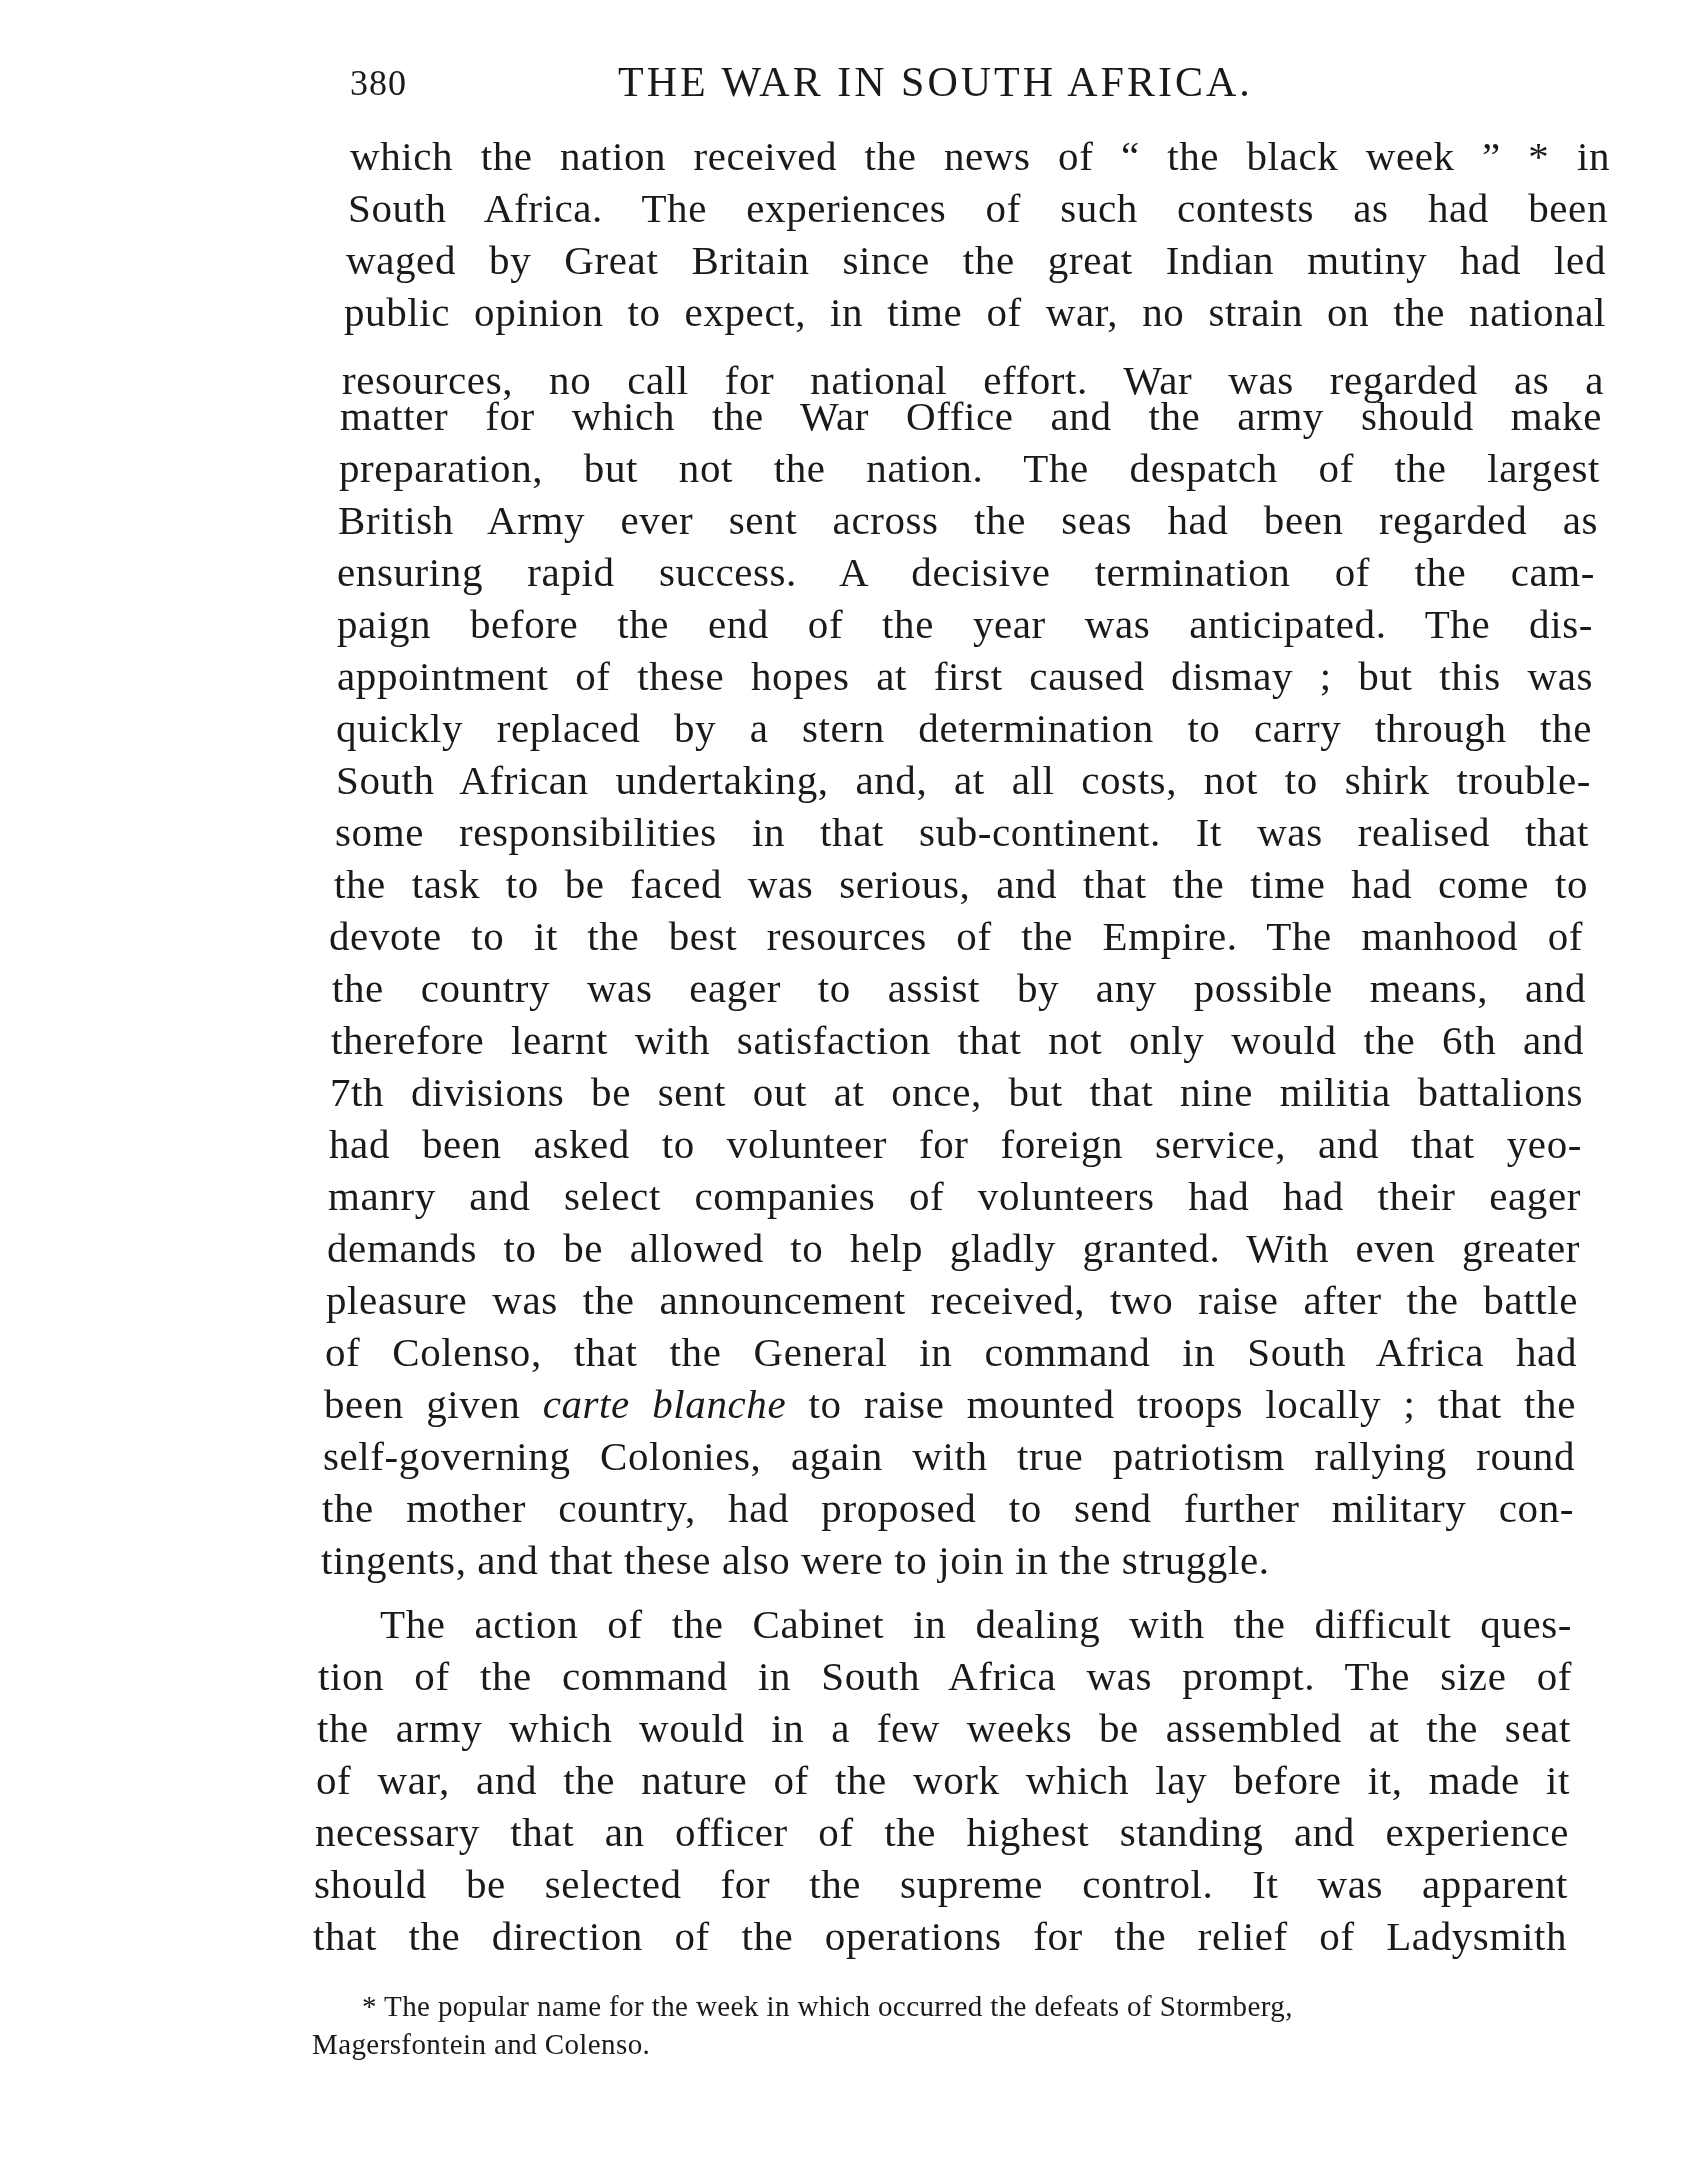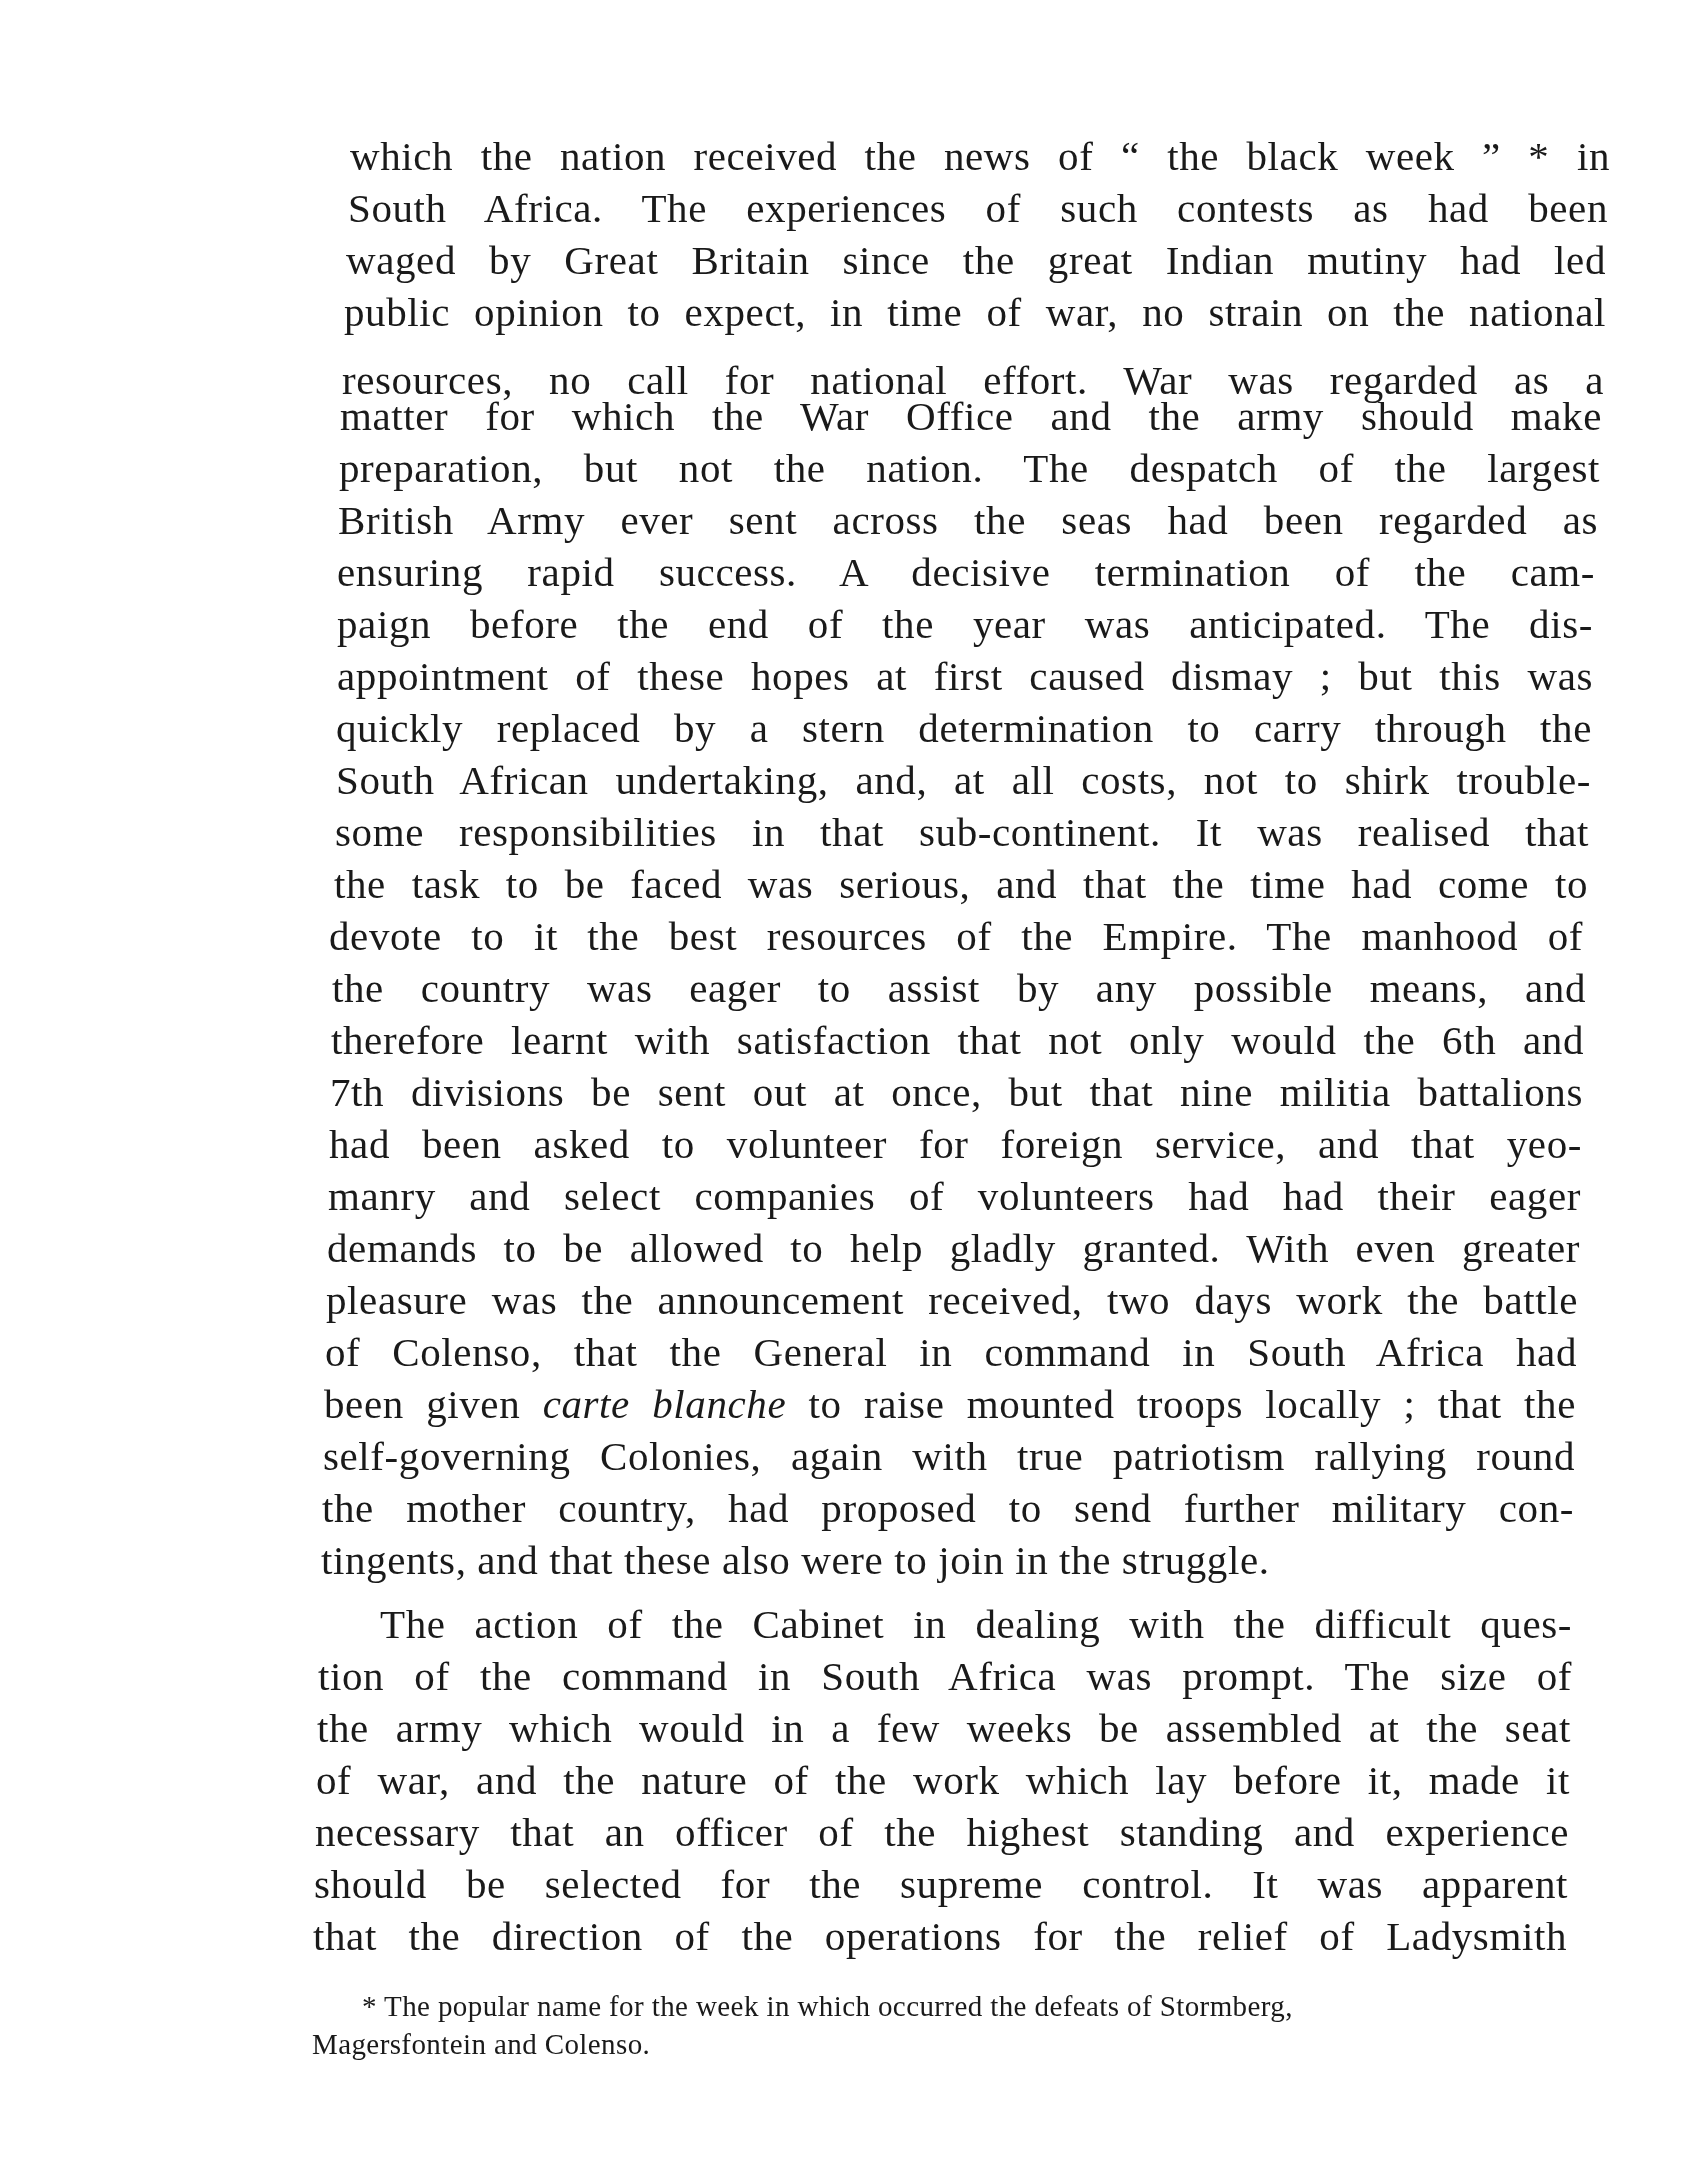--- a/index.html
+++ b/index.html
@@ -14,20 +14,24 @@
   .line i { font-style: italic; }
   .margin-note { position: absolute; left: 88px; top: 1597px; width: 200px; font-size: 27px; line-height: 28px; text-align: right; }
   .margin-note span { display: block; }
   .footnote { position: absolute; font-size: 29px; white-space: nowrap; letter-spacing: 0.4px; }
 </style>
 </head>
 <body>
 
 <div class="page">
 
+  <div class="running-head">
+    <span class="page-number">380</span>
+    <span class="head-title">THE WAR IN SOUTH AFRICA.</span>
+  </div>
 
   <div class="body-text">
     <div class="line justify" style="left:350px;top:132px;width:1260px;">which the nation received the news of “ the black week ” * in</div>
     <div class="line justify" style="left:348px;top:184px;width:1260px;">South Africa.  The experiences of such contests as had been</div>
     <div class="line justify" style="left:346px;top:236px;width:1260px;">waged by Great Britain since the great Indian mutiny had led</div>
     <div class="line justify" style="left:344px;top:288px;width:1262px;">public opinion to expect, in time of war, no strain on the national</div>
     <div class="line justify" style="left:342px;top:340px;width:1262px;margin-top:16px;">resources, no call for national effort.  War was regarded as a</div>
     <div class="line justify" style="left:340px;top:392px;width:1262px;">matter for which the War Office and the army should make</div>
     <div class="line justify" style="left:339px;top:444px;width:1261px;">preparation, but not the nation.  The despatch of the largest</div>
     <div class="line justify" style="left:338px;top:496px;width:1260px;">British Army ever sent across the seas had been regarded as</div>
@@ -38,21 +42,21 @@
     <div class="line justify" style="left:336px;top:756px;width:1255px;">South African undertaking, and, at all costs, not to shirk trouble-</div>
     <div class="line justify" style="left:335px;top:808px;width:1254px;">some responsibilities in that sub-continent.  It was realised that</div>
     <div class="line justify" style="left:334px;top:860px;width:1254px;">the task to be faced was serious, and that the time had come to</div>
     <div class="line justify" style="left:329px;top:912px;width:1254px;">devote to it the best resources of the Empire.  The manhood of</div>
     <div class="line justify" style="left:332px;top:964px;width:1254px;">the country was eager to assist by any possible means, and</div>
     <div class="line justify" style="left:331px;top:1016px;width:1253px;">therefore learnt with satisfaction that not only would the 6th and</div>
     <div class="line justify" style="left:330px;top:1068px;width:1253px;">7th divisions be sent out at once, but that nine militia battalions</div>
     <div class="line justify" style="left:329px;top:1120px;width:1253px;">had been asked to volunteer for foreign service, and that yeo-</div>
     <div class="line justify" style="left:328px;top:1172px;width:1253px;">manry and select companies of volunteers had had their eager</div>
     <div class="line justify" style="left:327px;top:1224px;width:1253px;">demands to be allowed to help gladly granted.  With even greater</div>
-    <div class="line justify" style="left:326px;top:1276px;width:1252px;">pleasure was the announcement received, two days work the battle</div>
+    <div class="line justify" style="left:326px;top:1276px;width:1252px;">pleasure was the announcement received, two raise after the battle</div>
     <div class="line justify" style="left:325px;top:1328px;width:1252px;">of Colenso, that the General in command in South Africa had</div>
     <div class="line justify" style="left:324px;top:1380px;width:1252px;"><span>been given </span><i>carte blanche</i><span> to raise mounted troops locally ;  that the</span></div>
     <div class="line justify" style="left:323px;top:1432px;width:1252px;">self-governing Colonies, again with true patriotism rallying round</div>
     <div class="line justify" style="left:322px;top:1484px;width:1252px;">the mother country, had proposed to send further military con-</div>
     <div class="line" style="left:321px;top:1536px;">tingents, and that these also were to join in the struggle.</div>
     <div class="line justify" style="left:380px;top:1600px;width:1192px;">The action of the Cabinet in dealing with the difficult ques-</div>
     <div class="line justify" style="left:318px;top:1652px;width:1254px;">tion of the command in South Africa was prompt.  The size of</div>
     <div class="line justify" style="left:317px;top:1704px;width:1254px;">the army which would in a few weeks be assembled at the seat</div>
     <div class="line justify" style="left:316px;top:1756px;width:1254px;">of war, and the nature of the work which lay before it, made it</div>
     <div class="line justify" style="left:315px;top:1808px;width:1254px;">necessary that an officer of the highest standing and experience</div>

